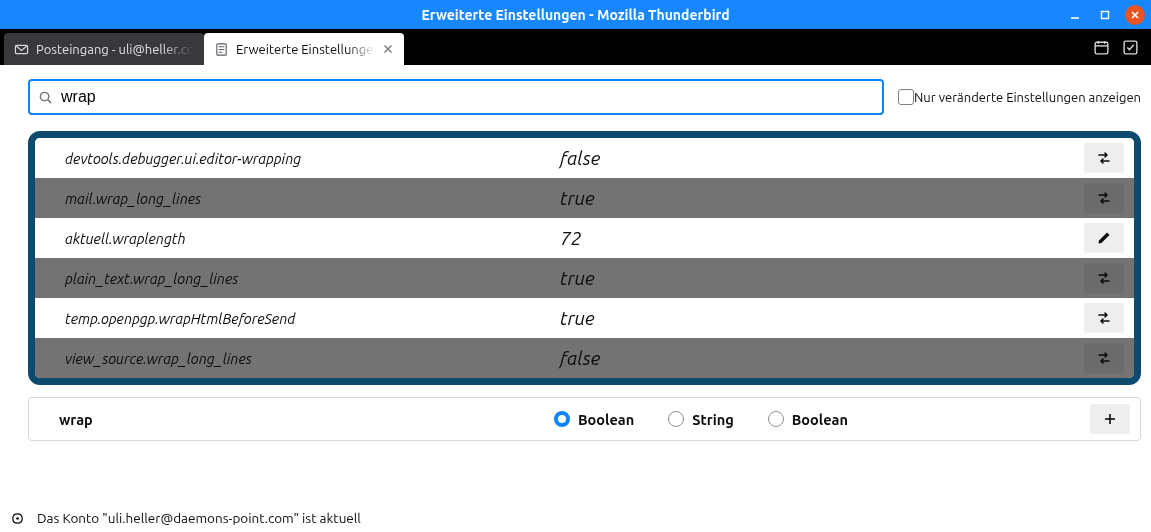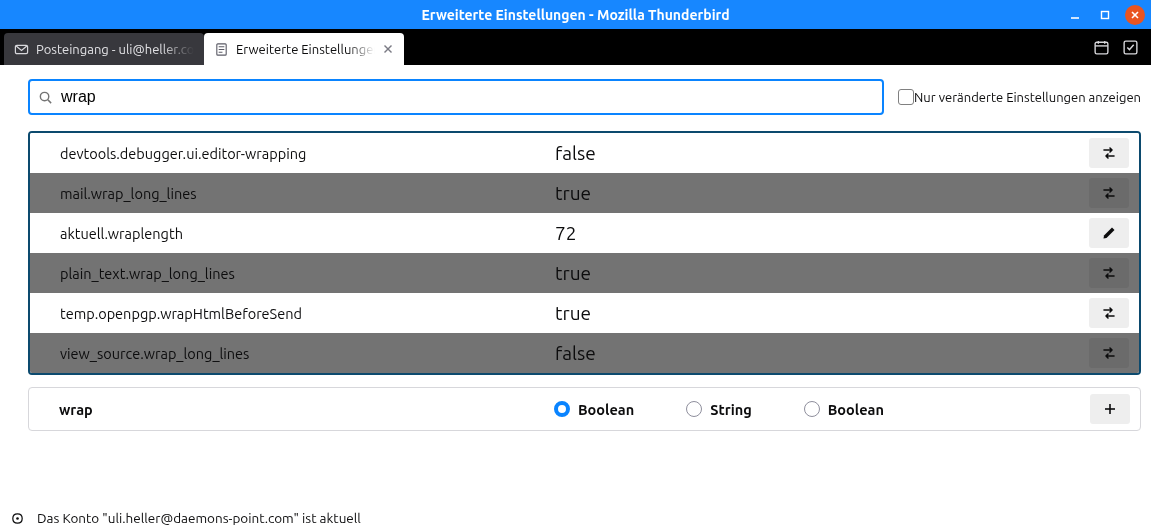--- a/index.html
+++ b/index.html
@@ -119,23 +119,24 @@
   }
   .checkbox {
     width: 16px; height: 16px;
     border: 1px solid #808080;
     border-radius: 3px;
     background: #fff;
   }
   
   .prefs-table {
     margin-top: 16px;
-    border: 2px solid #0c4a6e;
-    border-radius: 4px;
+    border: 7px solid #0c4a6e;
+    border-radius: 12px;
     overflow: hidden;
+    font-style: italic;
   }
   .pref-row {
     display: flex;
     align-items: center;
     min-height: 40px;
     padding: 0 10px 0 30px;
   }
   .pref-row.striped1 { background: #ffffff; }
   .pref-row.striped0 { background: #737373; }
   .pref-name {
@@ -164,21 +165,21 @@
     min-height: 44px;
     font-size: 14.5px;
   }
   .newpref-name {
     flex: 0 0 495px;
     font-weight: 700;
   }
   .radio-group {
     flex: 1;
     display: flex;
-    gap: 52px;
+    gap: 34px;
     align-items: center;
     font-weight: 700;
   }
   .radio {
     display: flex; align-items: center; gap: 8px;
   }
   .radio .dot {
     width: 16px; height: 16px;
     border-radius: 50%;
     border: 1px solid #8f8f9d;

